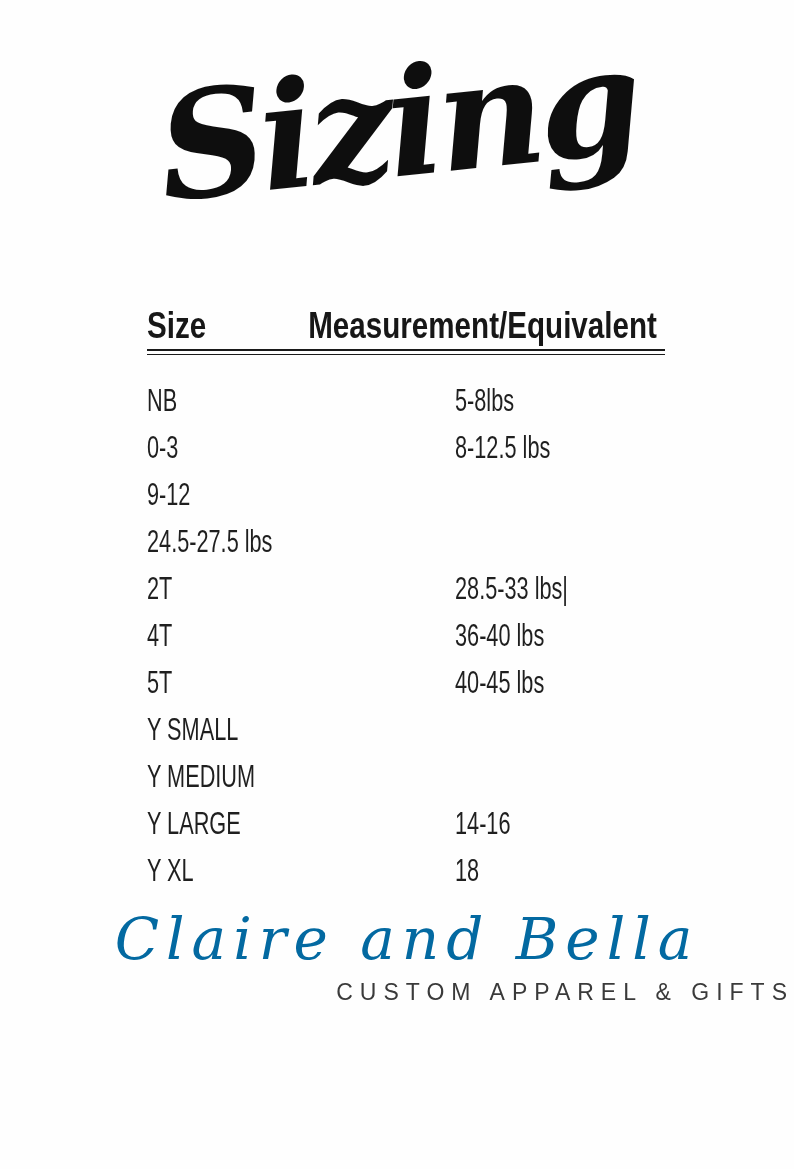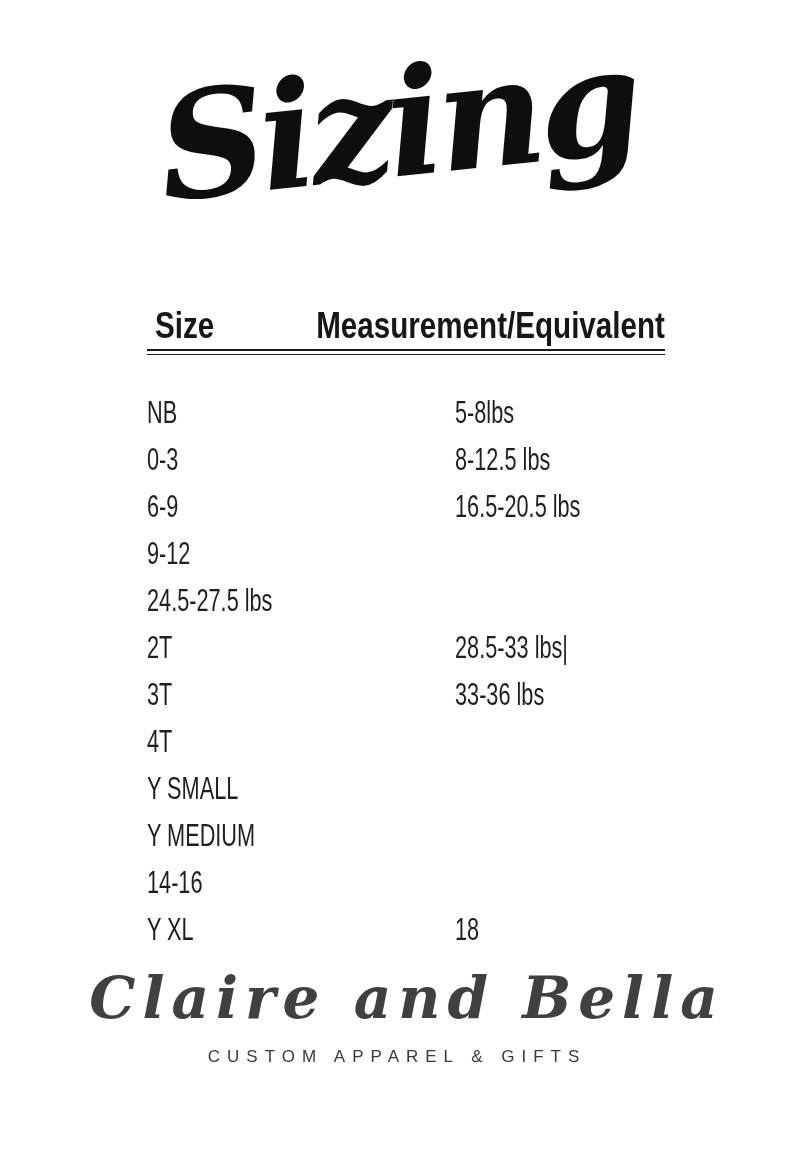--- a/index.html
+++ b/index.html
@@ -34,21 +34,21 @@
     letter-spacing: -6px;
   }
   
   .size-table {
     margin-left: 147px;
     width: 518px;
     margin-top: 14px;
   }
   .header-row {
     display: flex;
-    justify-content: flex-end;
+    justify-content: flex-start;
     align-items: flex-end;
     height: 44px;
   }
   .hdr-text {
     display: inline-block;
     font-family: "Liberation Sans", sans-serif;
     font-weight: 700;
     font-size: 37px;
     line-height: 1;
     color: #171717;
@@ -56,21 +56,21 @@
   }
   .hdr-left  { transform-origin: 0 100%; }
   .hdr-right { transform-origin: 100% 100%; }
   .header-rule {
     margin-top: 5px;
     height: 3px;
     border-top: 2px solid #1a1a1a;
     border-bottom: 1px solid #1a1a1a;
   }
   .rows {
-    margin-top: 34px;
+    margin-top: 22px;
   }
   .row {
     display: flex;
     align-items: center;
     height: 47px;
   }
   .cell-size {
     flex: 0 0 308px;
   }
   .cell-meas {
@@ -88,34 +88,35 @@
     white-space: nowrap;
   }
   
   .footer {
     margin-top: 12px;
     text-align: center;
   }
   .brand {
     font-family: "DejaVu Serif", serif;
     font-style: italic;
-    font-weight: 700;
+    font-weight: 400;
     font-size: 58px;
     line-height: 1.15;
     letter-spacing: 7px;
-    color: #404040;
+    color: #0369a1;
     padding-left: 20px;
   }
   .tagline {
-    margin-top: 15px;
+    margin-top: 6px;
     font-family: "Liberation Sans", sans-serif;
-    font-size: 17px;
+    font-size: 23px;
     font-weight: 400;
     letter-spacing: 7px;
     color: #3a3a3a;
+    text-align: right;
   }
 </style>
 </head>
 <body>
 
 <div class="page">
 
   <div class="title-wrap">
     <span class="title-text">Sizing</span>
   </div>
@@ -134,57 +135,55 @@
         <div class="cell-size"><span class="hand">NB</span></div>
         <div class="cell-meas"><span class="hand">5-8lbs</span></div>
       </div>
 
       <div class="row">
         <div class="cell-size"><span class="hand">0-3</span></div>
         <div class="cell-meas"><span class="hand">8-12.5 lbs</span></div>
       </div>
 
 
-      <div class="row">
-        <div class="cell-size"><span class="hand">6-9</span></div>
-        <div class="cell-meas"><span class="hand">16.5-20.5 lbs</span></div>
-      </div>
 
       <div class="row">
         <div class="cell-size"><span class="hand">9-12</span></div>
       </div>
 
       <div class="row">
         <div class="cell-meas"><span class="hand">24.5-27.5 lbs</span></div>
       </div>
 
       <div class="row">
         <div class="cell-size"><span class="hand">2T</span></div>
         <div class="cell-meas"><span class="hand">28.5-33 lbs|</span></div>
       </div>
 
+
       <div class="row">
-        <div class="cell-size"><span class="hand">3T</span></div>
-        <div class="cell-meas"><span class="hand">33-36 lbs</span></div>
+        <div class="cell-size"><span class="hand">4T</span></div>
+        <div class="cell-meas"><span class="hand">36-40 lbs</span></div>
       </div>
 
       <div class="row">
-        <div class="cell-size"><span class="hand">4T</span></div>
+        <div class="cell-size"><span class="hand">5T</span></div>
+        <div class="cell-meas"><span class="hand">40-45 lbs</span></div>
       </div>
-
 
       <div class="row">
         <div class="cell-size"><span class="hand">Y SMALL</span></div>
       </div>
 
       <div class="row">
         <div class="cell-size"><span class="hand">Y MEDIUM</span></div>
       </div>
 
       <div class="row">
+        <div class="cell-size"><span class="hand">Y LARGE</span></div>
         <div class="cell-meas"><span class="hand">14-16</span></div>
       </div>
 
       <div class="row">
         <div class="cell-size"><span class="hand">Y XL</span></div>
         <div class="cell-meas"><span class="hand">18</span></div>
       </div>
 
     </div>
   </div>

